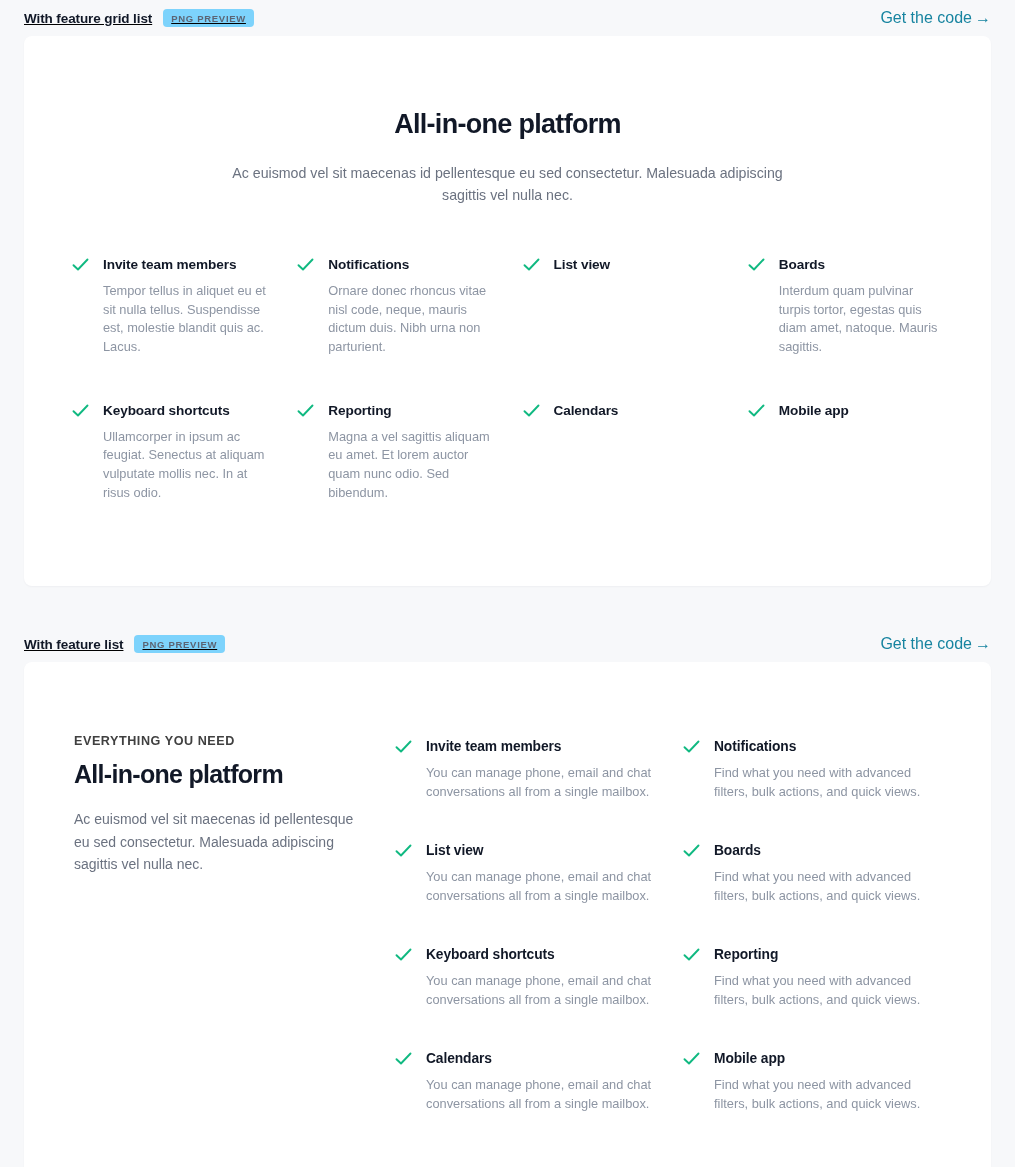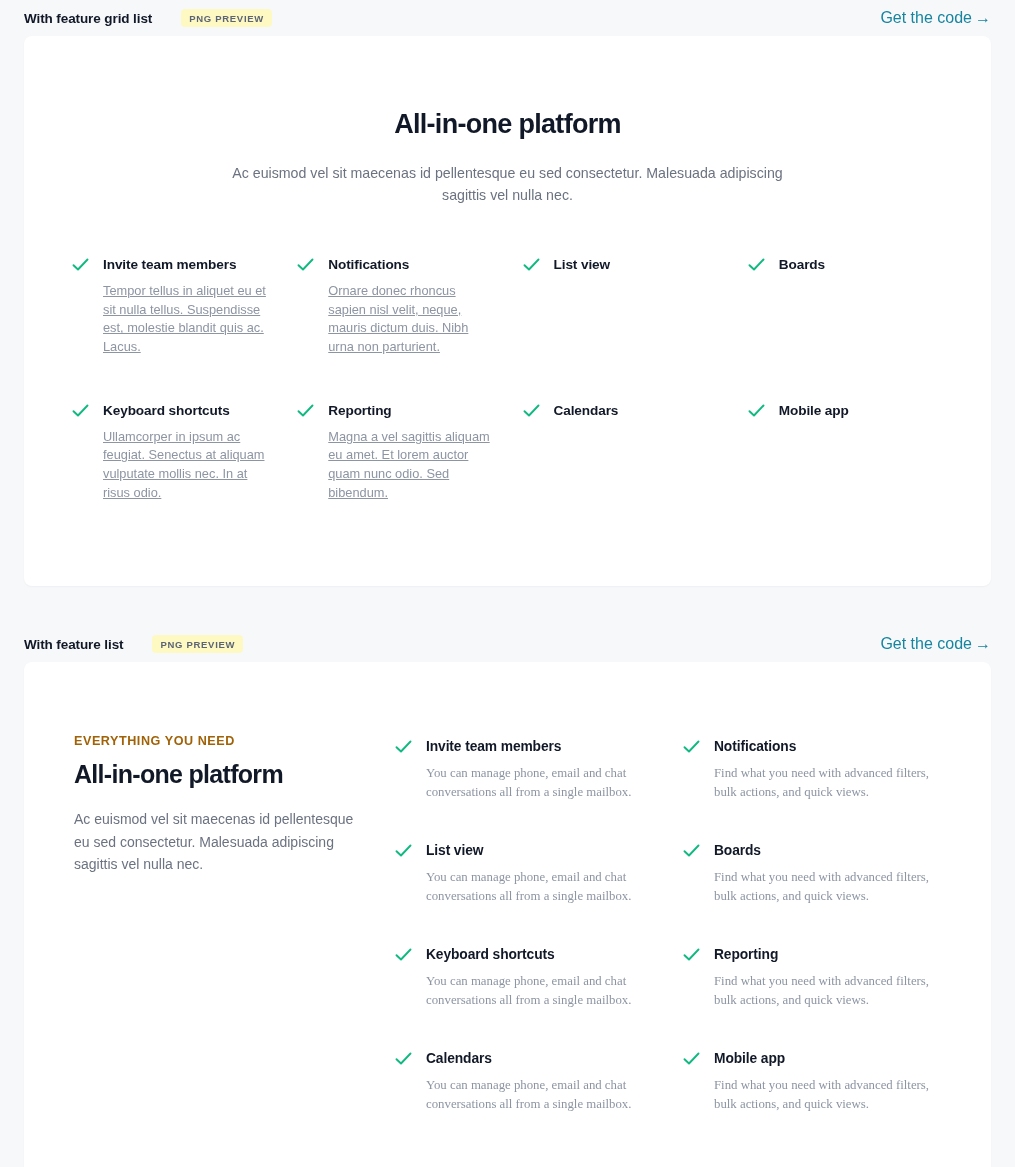--- a/index.html
+++ b/index.html
@@ -23,32 +23,33 @@
   .section-header {
     display: flex;
     align-items: center;
     justify-content: space-between;
     padding: 0 24px;
     height: 36px;
   }
   .section-header-left {
     display: flex;
     align-items: center;
-    gap: 29px;
+    gap: 11px;
+    text-decoration: underline;
   }
   .section-title {
     font-size: 13.5px;
     font-weight: 700;
     color: #111827;
     letter-spacing: -0.1px;
     white-space: nowrap;
   }
   .preview-badge {
     display: inline-block;
-    background: #fef9c3;
+    background: #7dd3fc;
     color: #5b6474;
     font-size: 9.5px;
     font-weight: 700;
     letter-spacing: 0.7px;
     padding: 4px 8px 3px 8px;
     border-radius: 4px;
     white-space: nowrap;
     text-align: right;
   }
   .get-code {
@@ -107,35 +108,34 @@
     color: #111827;
     line-height: 1.3;
     letter-spacing: -0.1px;
   }
   .fg-desc {
     grid-column: 2;
     margin-top: 8px;
     font-size: 12.8px;
     line-height: 1.45;
     color: #8d95a3;
-    text-decoration: underline;
   }
 
   
   .card-list {
     padding: 72px 48px 90px 26px;
     display: grid;
     grid-template-columns: 315px 1fr;
     column-gap: 30px;
   }
   .fl-left { padding-left: 24px; padding-right: 10px; }
   .eyebrow {
     font-size: 12.6px;
     font-weight: 700;
-    color: #a16207;
+    color: #404040;
     letter-spacing: 0.55px;
     text-transform: uppercase;
   }
   .fl-heading {
     margin-top: 11px;
     font-size: 25px;
     font-weight: 800;
     color: #111827;
     letter-spacing: -0.7px;
     line-height: 1.2;
@@ -166,21 +166,20 @@
     color: #111827;
     line-height: 1.3;
     letter-spacing: -0.1px;
   }
   .fl-desc {
     grid-column: 2;
     margin-top: 8px;
     font-size: 12.8px;
     line-height: 1.45;
     color: #8d95a3;
-    font-family: Liberation Serif, serif;
   }
 
   .spacer-1 { height: 40px; }
 
   svg.check { display: block; }
 </style>
 </head>
 <body>
 
 <div class="page">
@@ -211,39 +210,40 @@
         <div class="fg-desc">Tempor tellus in aliquet eu et sit nulla tellus. Suspendisse est, molestie blandit quis ac. Lacus.</div>
       </div>
 
       <div class="fg-item">
         <span class="fg-check">
           <svg class="check" width="17" height="14" viewBox="0 0 17 14" fill="none" xmlns="http://www.w3.org/2000/svg">
             <path d="M1.5 7.2L6 11.5L15.5 1.5" stroke="#10b981" stroke-width="1.9" stroke-linecap="round" stroke-linejoin="round"></path>
           </svg>
         </span>
         <div class="fg-title">Notifications</div>
-        <div class="fg-desc">Ornare donec rhoncus sapien nisl velit, neque, mauris dictum duis. Nibh urna non parturient.</div>
+        <div class="fg-desc">Ornare donec rhoncus vitae nisl code, neque, mauris dictum duis. Nibh urna non parturient.</div>
       </div>
 
       <div class="fg-item">
         <span class="fg-check">
           <svg class="check" width="17" height="14" viewBox="0 0 17 14" fill="none" xmlns="http://www.w3.org/2000/svg">
             <path d="M1.5 7.2L6 11.5L15.5 1.5" stroke="#10b981" stroke-width="1.9" stroke-linecap="round" stroke-linejoin="round"></path>
           </svg>
         </span>
         <div class="fg-title">List view</div>
       </div>
 
       <div class="fg-item">
         <span class="fg-check">
           <svg class="check" width="17" height="14" viewBox="0 0 17 14" fill="none" xmlns="http://www.w3.org/2000/svg">
             <path d="M1.5 7.2L6 11.5L15.5 1.5" stroke="#10b981" stroke-width="1.9" stroke-linecap="round" stroke-linejoin="round"></path>
           </svg>
         </span>
         <div class="fg-title">Boards</div>
+        <div class="fg-desc">Interdum quam pulvinar turpis tortor, egestas quis diam amet, natoque. Mauris sagittis.</div>
       </div>
 
       <div class="fg-item">
         <span class="fg-check">
           <svg class="check" width="17" height="14" viewBox="0 0 17 14" fill="none" xmlns="http://www.w3.org/2000/svg">
             <path d="M1.5 7.2L6 11.5L15.5 1.5" stroke="#10b981" stroke-width="1.9" stroke-linecap="round" stroke-linejoin="round"></path>
           </svg>
         </span>
         <div class="fg-title">Keyboard shortcuts</div>
         <div class="fg-desc">Ullamcorper in ipsum ac feugiat. Senectus at aliquam vulputate mollis nec. In at risus odio.</div>

